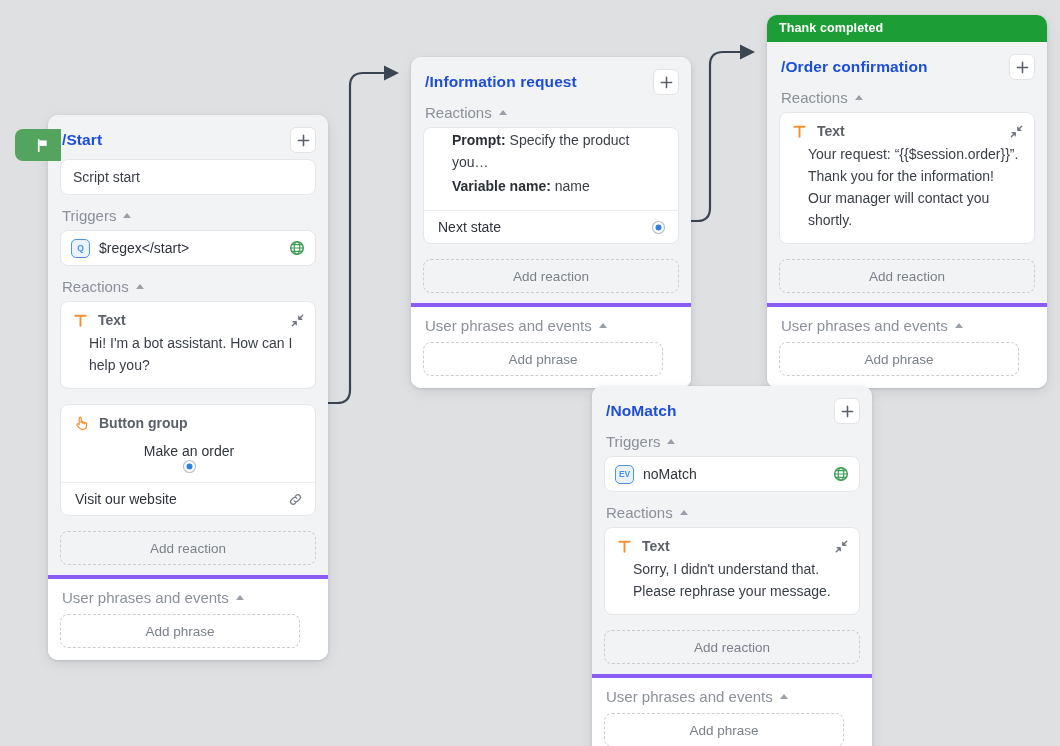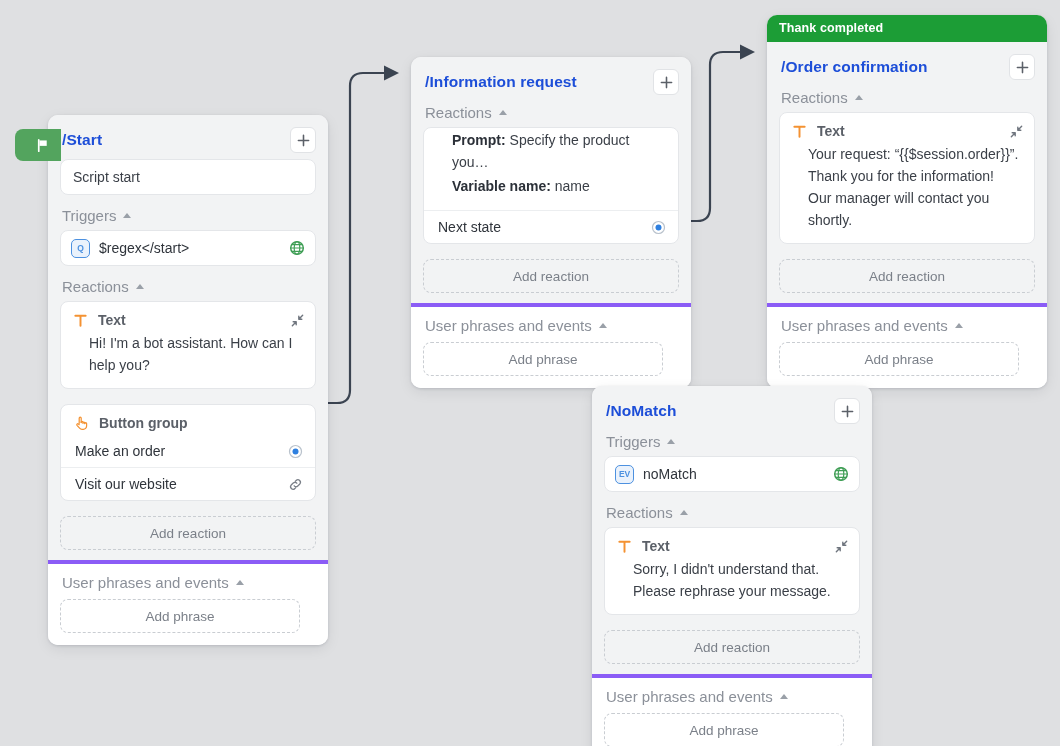--- a/index.html
+++ b/index.html
@@ -175,21 +175,21 @@
   .btn-row {
     display: flex;
     align-items: center;
     justify-content: space-between;
     padding: 8px 12px 8px 14px;
     font-size: 14px;
     color: #2f343b;
     border-top: 1px solid #eceef0;
     cursor: pointer;
   }
-  .btn-row.first { border-top: none; }
+  .btn-row.first { border-top: none; flex-direction: column; }
 
   .dashed {
     border: 1px dashed #c9cdd2;
     border-radius: 8px;
     height: 34px;
     display: flex; align-items: center; justify-content: center;
     font-size: 13.5px;
     color: #7b8089;
     cursor: pointer;
     background: transparent;

